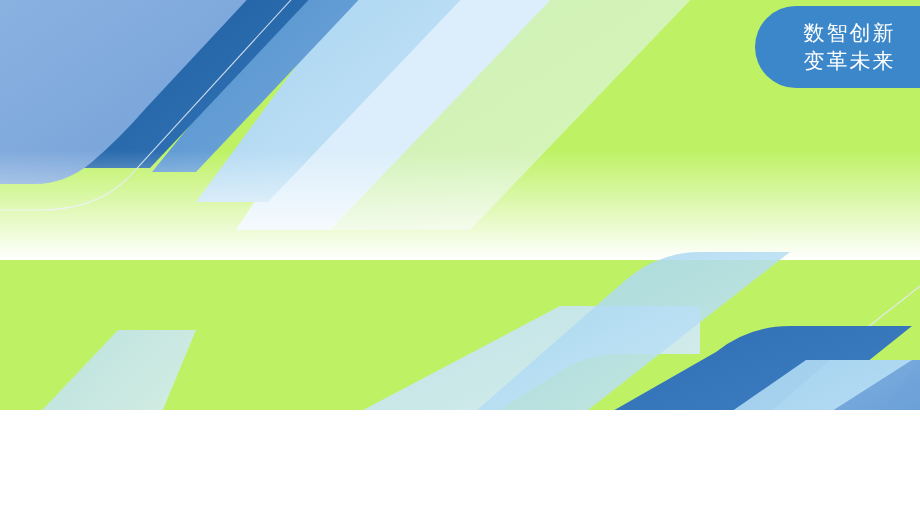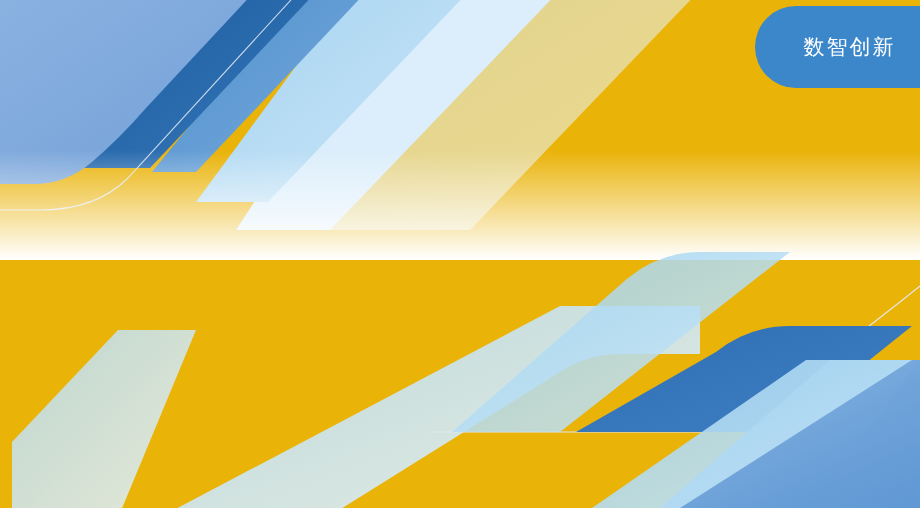--- a/index.html
+++ b/index.html
@@ -5,22 +5,22 @@
 <style>
   * { margin:0; padding:0; box-sizing:border-box; }
   html, body {
     width:920px; height:518px;
     background:#ffffff;
     font-family:"DejaVu Sans","Liberation Sans",sans-serif;
     overflow:hidden;
   }
   #slide {
     position:relative;
-    width:920px; height:518px;
-    background:#eab308;
+    width:920px; height:410px;
+    background:#bef264;
     overflow:hidden;
   }
   #bg-art {
     position:absolute;
     left:0; top:0;
     width:920px; height:518px;
     display:block;
   }
   
   #badge {
@@ -147,16 +147,17 @@
     <path d="M 920,360 L 920,508 L 660,508 L 830,360 Z" fill="url(#gBotTri)"></path>
     <path d="M 920,360 L 920,508 L 812,508 Z" fill="#6ba0d8" opacity="0.25"></path>
 
     <path d="M 806,360 L 912,360 L 680,508 L 592,508 Z" fill="url(#gBotLite)" opacity="0.9"></path>
 
     <rect x="0" y="508" width="920" height="10" fill="#ffffff"></rect>
   </svg>
 
   <div id="badge">
     <span class="bline">数智创新</span>
+    <span class="bline">变革未来</span>
   </div>
 
 
 </div>
 
 </body></html>

